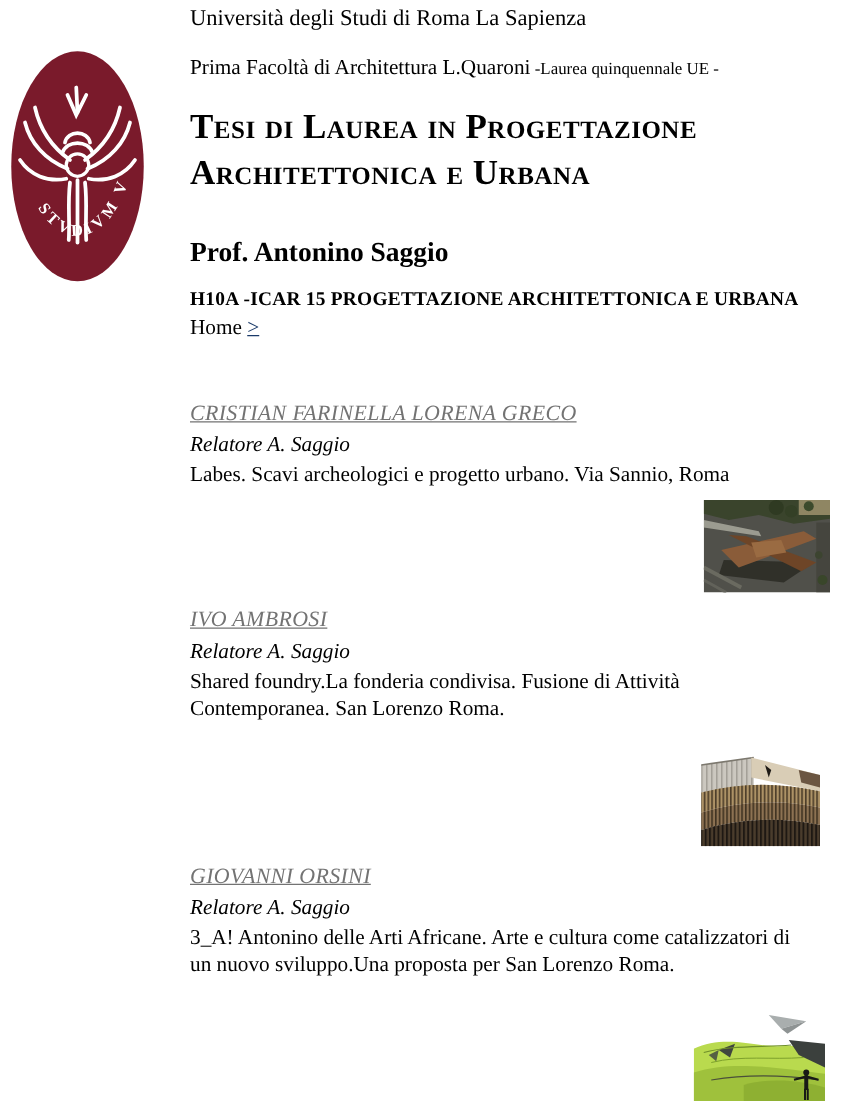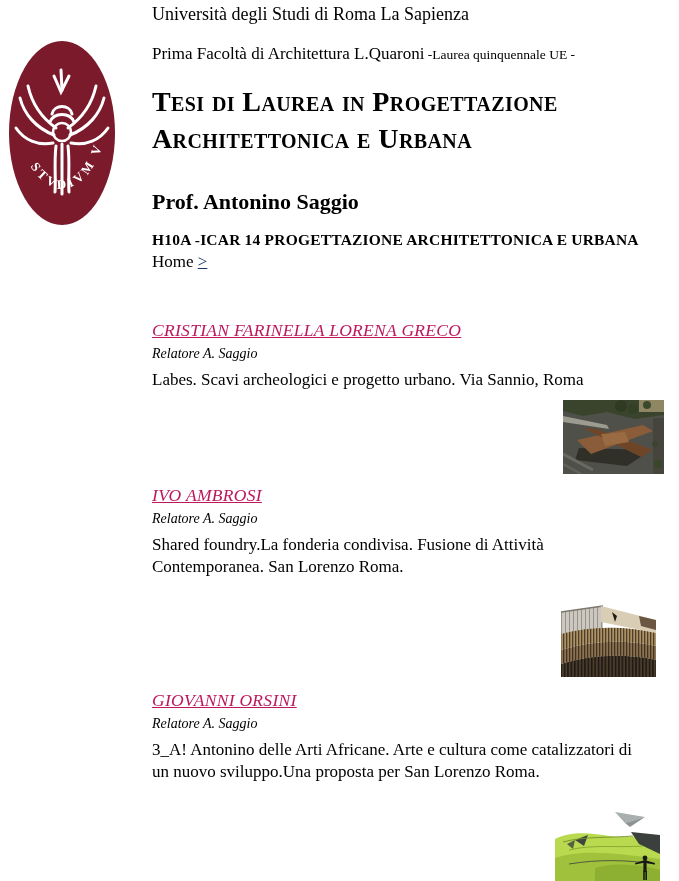--- a/index.html
+++ b/index.html
@@ -36,25 +36,25 @@
     color: #1a3a69;
     text-decoration: underline;
     cursor: pointer;
   }
   .thesis-name {
     font-style: italic;
     font-size: 17.5px;
     letter-spacing: 0.3px;
   }
   .thesis-name a {
-    color: #be185d;
+    color: #737373;
     text-decoration: underline;
     cursor: pointer;
   }
-  .relatore { font-style: italic; font-size: 14px; }
+  .relatore { font-style: italic; font-size: 17px; }
   .desc     { font-size: 17px; line-height: 21.5px; }
 
   .t1-name { top: 320px; }
   .t1-rel  { top: 346px; }
   .t1-desc { top: 369px; width: 500px; }
   .t2-name { top: 485px; }
   .t2-rel  { top: 511px; }
   .t2-desc { top: 534px; width: 470px; }
   .t3-name { top: 690px; }
   .t3-rel  { top: 716px; }
@@ -113,21 +113,21 @@
     <span>Prima Facoltà di Architettura L.Quaroni</span><span class="fac-note"> -Laurea quinquennale UE -</span>
   </div>
 
   <div class="abs main-title">
     <div>Tesi di Laurea in Progettazione</div>
     <div>Architettonica e Urbana</div>
   </div>
 
   <div class="abs prof-line">Prof. Antonino Saggio</div>
 
-  <div class="abs course-line">H10A -ICAR 14 PROGETTAZIONE ARCHITETTONICA E URBANA</div>
+  <div class="abs course-line">H10A -ICAR 15 PROGETTAZIONE ARCHITETTONICA E URBANA</div>
 
   <div class="abs home-line">
     <span>Home </span><a class="nav-arrow">&gt;</a>
   </div>
 
 
   <div class="abs thesis-name t1-name">
     <a>CRISTIAN FARINELLA LORENA GRECO</a>
   </div>
   <div class="abs relatore t1-rel">Relatore A. Saggio</div>

